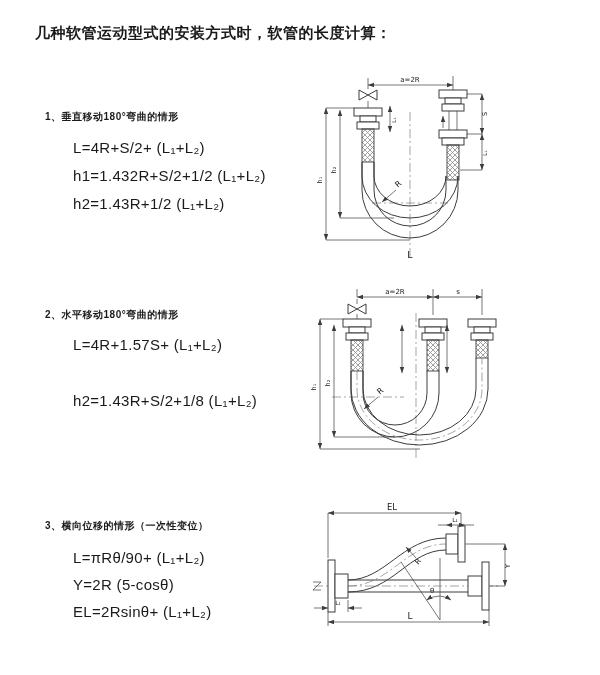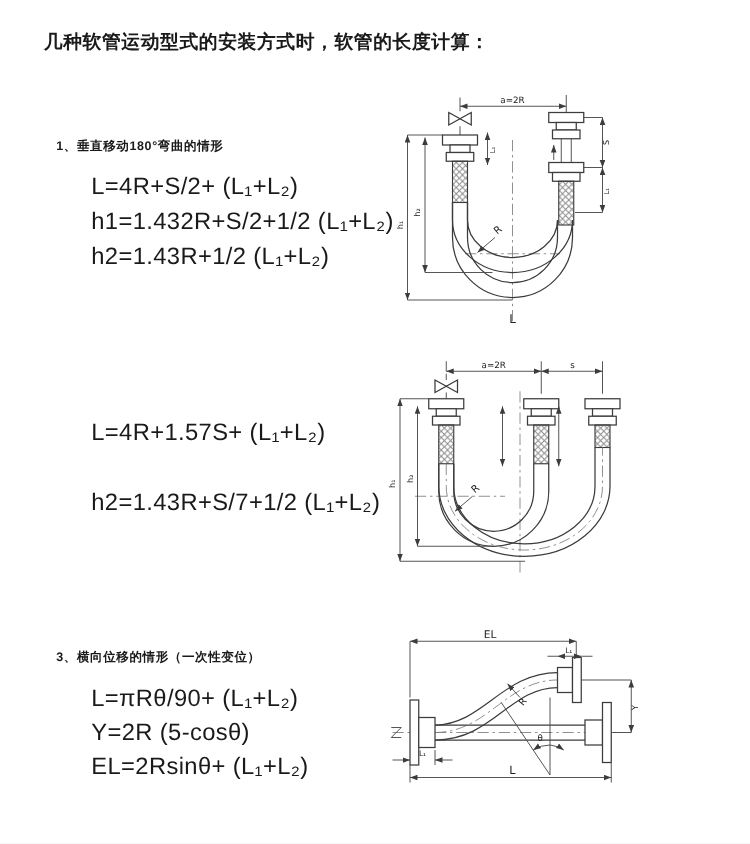--- a/index.html
+++ b/index.html
@@ -1,20 +1,20 @@
 <!DOCTYPE html>
 <html><head>
 <meta charset="utf-8">
 <style>
   html,body{margin:0;padding:0;background:#e9e9e9;}
   .page{position:relative;width:600px;height:675px;background:#ffffff;overflow:hidden;
         font-family:"Liberation Sans","DejaVu Sans",sans-serif;color:#1a1a1a;}
   .doc-title{position:absolute;left:35px;top:24px;font-size:15px;font-weight:bold;letter-spacing:0.5px;}
   .sec-heading{position:absolute;font-size:10px;font-weight:bold;letter-spacing:0.5px;}
-  .formula{position:absolute;font-size:19px;letter-spacing:0.3px;}
+  .formula{position:absolute;font-size:15px;letter-spacing:0.3px;}
   .diagram{position:absolute;}
   svg text{font-family:"DejaVu Sans","Liberation Sans",sans-serif;fill:#222;}
   .d-ln{fill:none;stroke:#3c3c3c;stroke-width:1;}
   .d-thin{fill:none;stroke:#4a4a4a;stroke-width:0.75;}
   .d-cl{fill:none;stroke:#808080;stroke-width:0.7;stroke-dasharray:9 3 2 3;}
   .d-fill{fill:#ffffff;stroke:#3c3c3c;stroke-width:1;}
   .d-hatch{stroke:#3c3c3c;stroke-width:0.9;}
 </style>
 </head>
 <body>
@@ -107,22 +107,23 @@
     </g>
 
     <g>
       <path class="d-thin" d="M86,120 L72,132" marker-end="url(#ar1)"></path>
       <text x="90" y="116" font-size="8" text-anchor="middle" transform="rotate(-40 90 116)">R</text>
     </g>
 
     <text x="100" y="188" font-size="9.5" text-anchor="middle">L</text>
   </svg>
 
+  <div class="sec-heading" style="left:45px;top:308px;">2、水平移动180°弯曲的情形</div>
   <div class="formula" style="left:73px;top:336px;">L=4R+1.57S+ (L₁+L₂)</div>
-  <div class="formula" style="left:73px;top:392px;">h2=1.43R+S/7+1/2 (L₁+L₂)</div>
+  <div class="formula" style="left:73px;top:392px;">h2=1.43R+S/2+1/8 (L₁+L₂)</div>
 
   <svg class="diagram" style="left:308px;top:285px;" width="292" height="180" viewBox="0 0 292 180">
     <defs>
       <marker id="ar2" markerWidth="9" markerHeight="8" refX="8" refY="3" orient="auto-start-reverse">
         <path d="M0,0 L8,3 L0,6 Z" fill="#3c3c3c"></path>
       </marker>
       <pattern id="ht2" width="5" height="5" patternUnits="userSpaceOnUse">
         <path d="M0,5 L5,0 M0,0 L5,5" stroke="#8a8a8a" stroke-width="0.8" fill="none"></path>
       </pattern>
     </defs>

